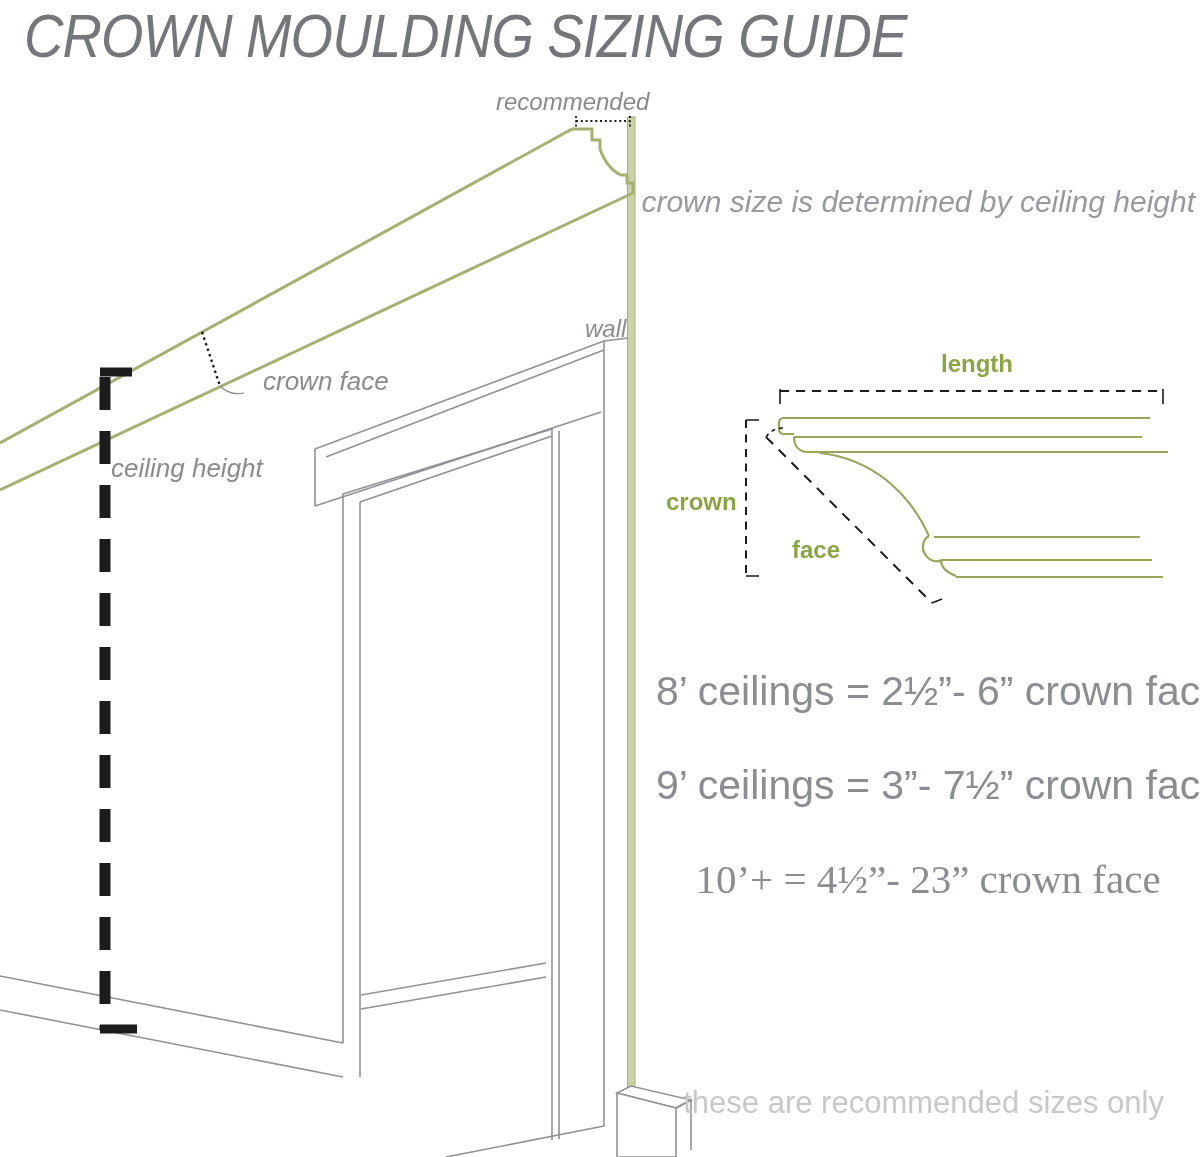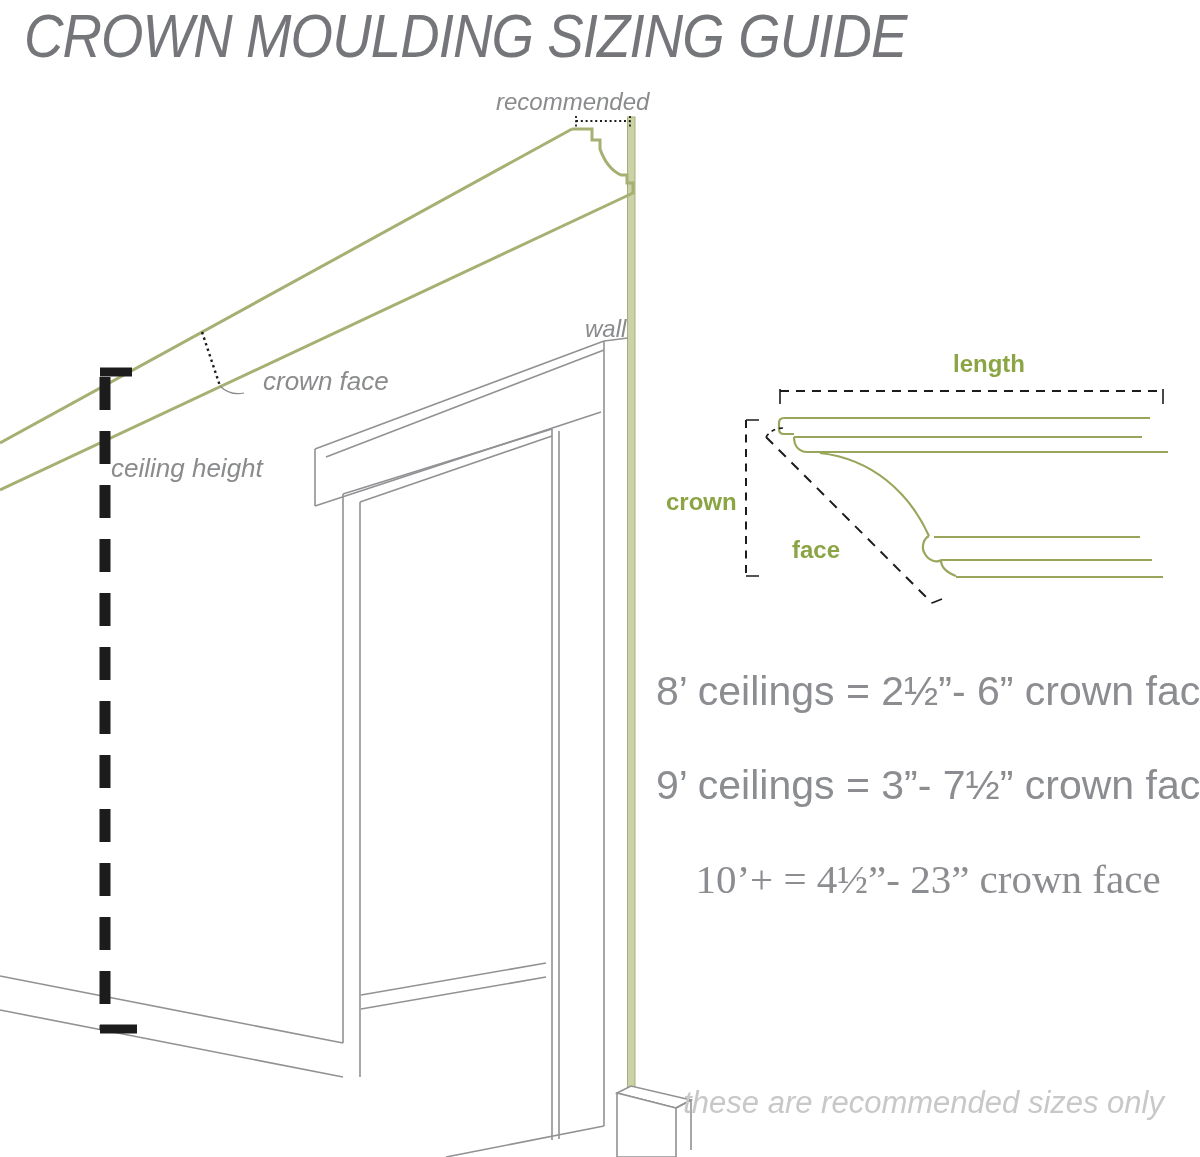--- a/index.html
+++ b/index.html
@@ -16,28 +16,28 @@
   .lbl-projection{left:496px;top:88px;font-size:24px;}
   .lbl-wall{left:585px;top:280px;font-size:24px;margin-top:35px;}
   .lbl-crownface{left:263px;top:366px;font-size:26px;}
   .lbl-ceiling{left:111px;top:453px;font-size:26px;}
   .title{position:absolute;left:24px;top:0px;font-size:62px;font-style:italic;
          color:var(--title-gray);letter-spacing:-1px;transform:scaleX(.88);
          transform-origin:left top;white-space:nowrap;}
   .subtitle{position:absolute;right:5px;top:185px;font-size:30px;font-style:italic;
             color:var(--note-gray);white-space:nowrap;}
   .glabel{position:absolute;font-weight:bold;color:var(--label-green);font-size:24px;white-space:nowrap;}
-  .glabel-length{left:941px;top:350px;margin-left:12px;}
+  .glabel-length{left:941px;top:350px;}
   .glabel-height{left:666px;top:488px;}
   .glabel-face{left:792px;top:536px;}
   .rules{position:absolute;left:656px;top:0;width:544px;}
   .rule{position:absolute;width:100%;text-align:center;font-size:41px;
         color:var(--text-gray);white-space:nowrap;}
   .rule-0{top:668px;} .rule-1{top:762px;} .rule-2{top:855px;font-family:Liberation Serif, serif;}
-  .footnote{position:absolute;right:36px;top:1085px;font-size:31px;font-style:italic;
+  .footnote{position:absolute;right:36px;top:1085px;font-size:31px;
             color:var(--footnote-gray);white-space:nowrap;}
   
   .green path,.green line{stroke:var(--moulding-green);stroke-width:3;fill:none;}
   .band{fill:var(--band-fill);stroke:var(--moulding-green);stroke-width:1;}
   .measure{stroke:var(--measure-black);fill:none;}
   .gray path,.gray line{stroke:var(--structure-gray);stroke-width:1.6;fill:none;}
   .gray .whiteface{fill:#ffffff;}
   .dgreen path{stroke:var(--diagram-green);stroke-width:2.2;fill:none;}
 </style>
 </head>
@@ -111,20 +111,21 @@
       <path class="measure" d="M780,389 L780,404 M1163,389 L1163,404" stroke-width="1.6"></path>
       <path class="measure" d="M746,420 L746,576" stroke-width="2" stroke-dasharray="8,6.5"></path>
       <path class="measure" d="M746,420 L759,420 M746,576 L759,576" stroke-width="1.6"></path>
       <path class="measure" d="M766,437 L932,603" stroke-width="2" stroke-dasharray="10,8"></path>
       <path class="measure" d="M766,437 C770,431 776,428 783,428" stroke-width="1.6" stroke-dasharray="4,4"></path>
       <path class="measure" d="M932,603 L942,599" stroke-width="1.6"></path>
     </g>
   </svg>
 
   <div class="title">CROWN MOULDING SIZING GUIDE</div>
+  <div class="subtitle">crown size is determined by ceiling height</div>
 
   <div class="lbl lbl-projection">recommended</div>
   <div class="lbl lbl-wall">wall</div>
   <div class="lbl lbl-crownface">crown face</div>
   <div class="lbl lbl-ceiling">ceiling height</div>
 
   <div class="glabel glabel-length">length</div>
   <div class="glabel glabel-height">crown</div>
   <div class="glabel glabel-face">face</div>
 

